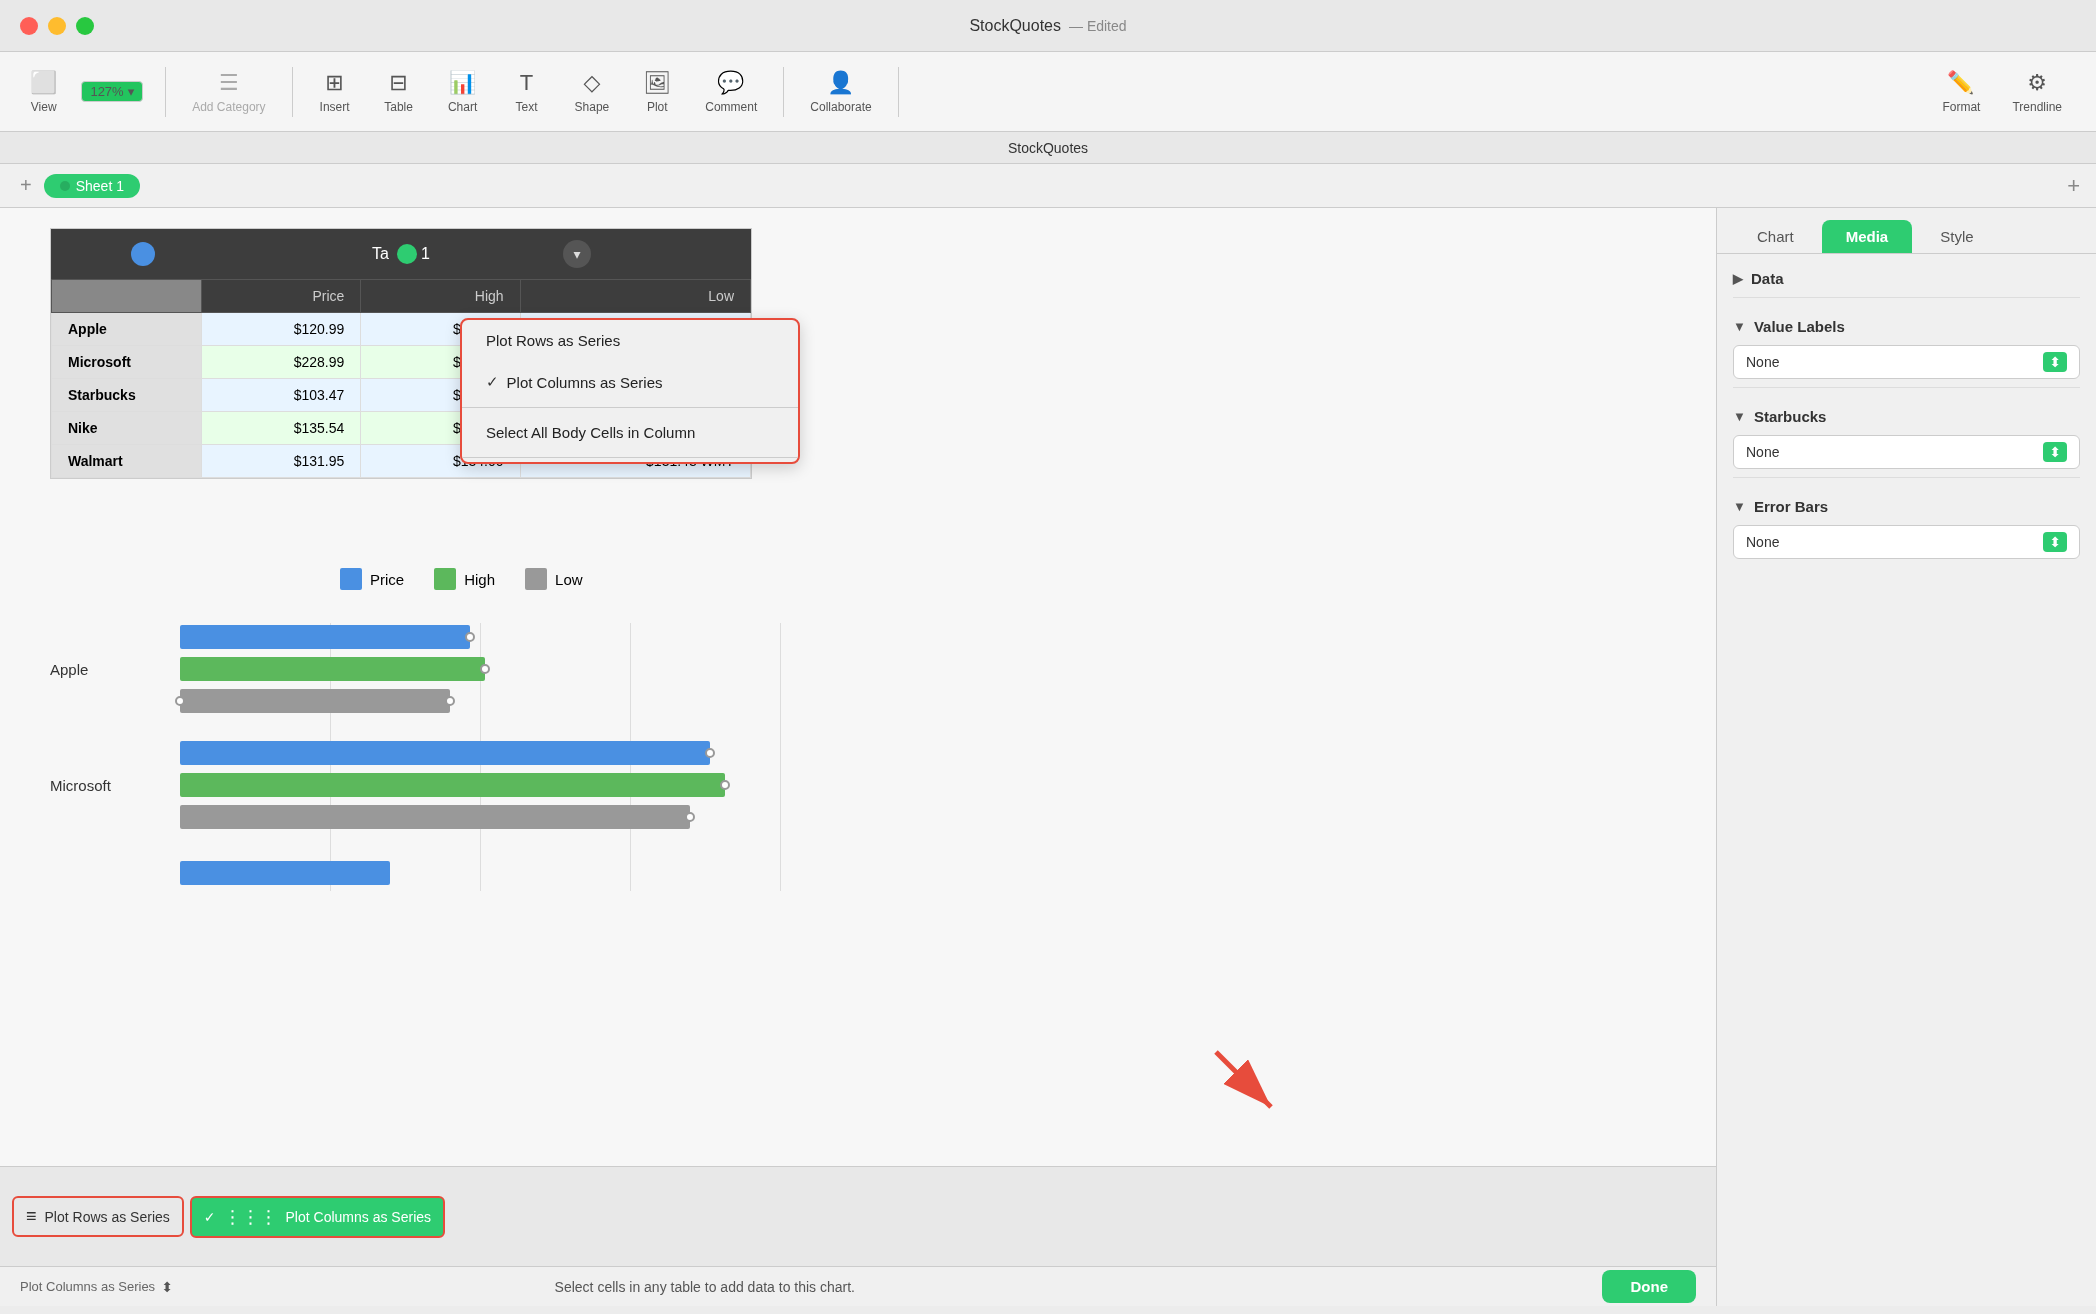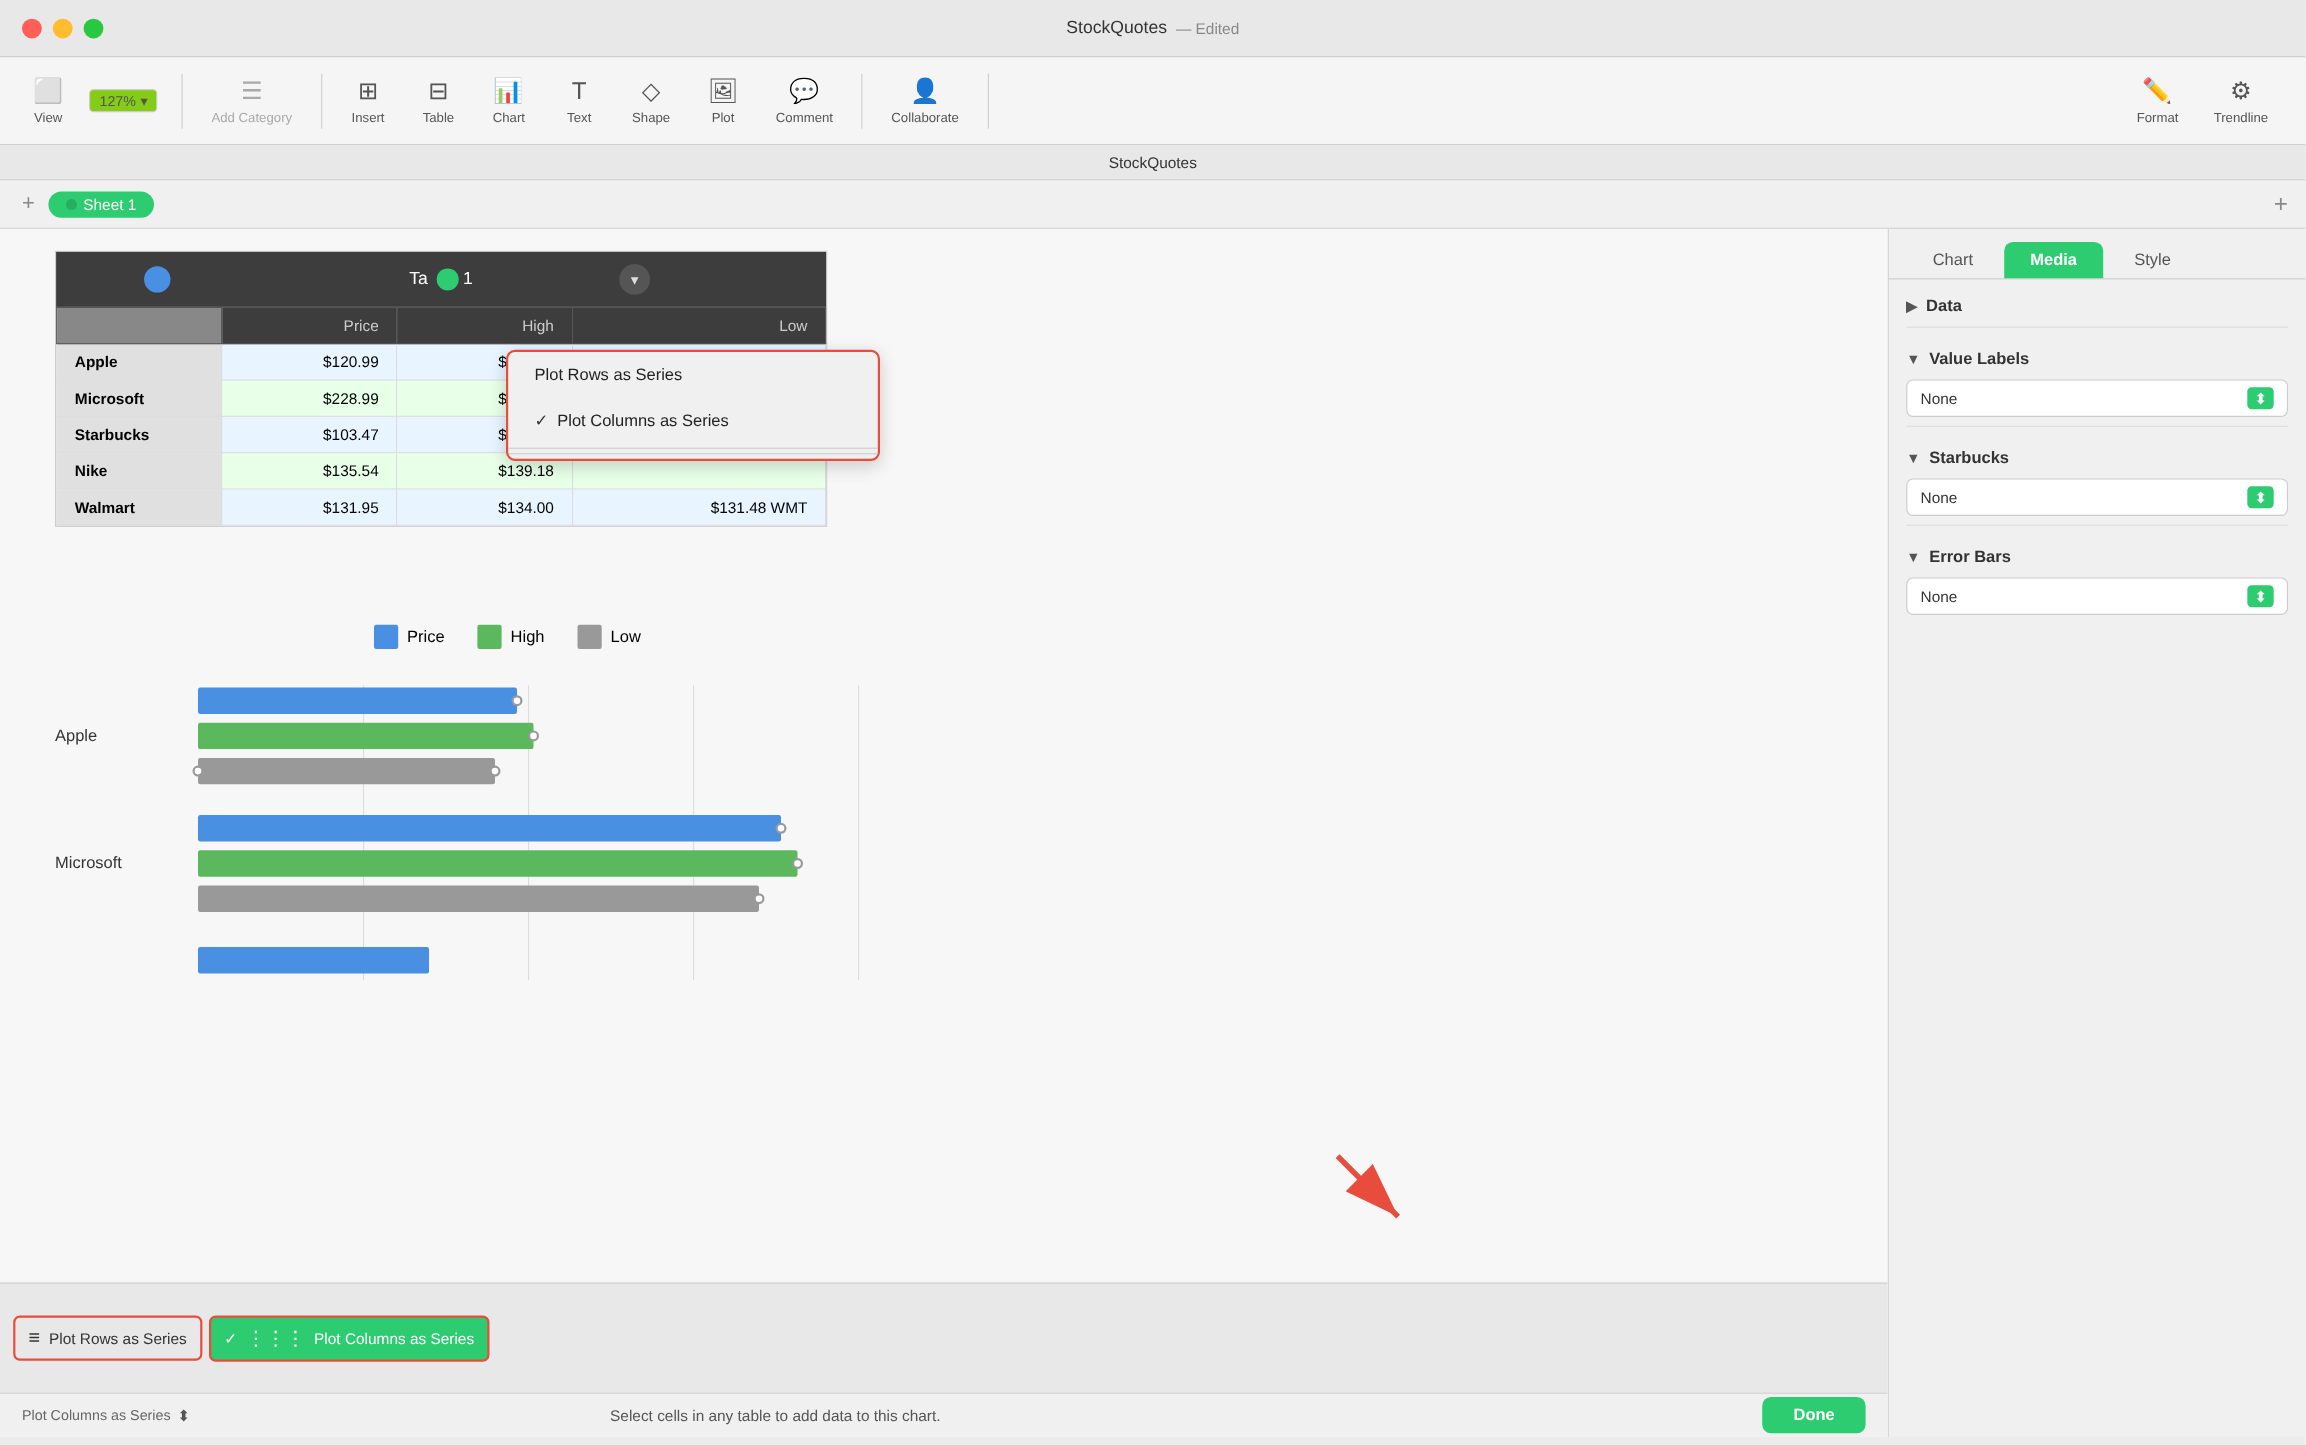--- a/index.html
+++ b/index.html
@@ -69,21 +69,21 @@
       gap: 4px;
       padding: 6px 10px;
     }
     .zoom-btn {
       display: flex;
       align-items: center;
       gap: 4px;
       font-size: 13px;
       color: #555;
       cursor: pointer;
-      background: #84cc16;
+      background: #22c55e;
       border: 1px solid #ccc;
       border-radius: 4px;
       padding: 2px 8px;
     }
     .add-category {
       display: flex;
       flex-direction: column;
       align-items: center;
       gap: 4px;
       padding: 6px 14px;
@@ -525,20 +525,23 @@
 
     <div class="context-menu">
       <div class="context-menu-item">
         <span>Plot Rows as Series</span>
       </div>
       <div class="context-menu-item checked">
         <span class="checkmark">✓</span>
         <span>Plot Columns as Series</span>
       </div>
       <div class="context-menu-divider"></div>
+      <div class="context-menu-item">
+        <span>Select All Body Cells in Column</span>
+      </div>
       <div class="context-menu-divider"></div>
     </div>
 
     <div class="chart-legend" style="position:absolute; top:360px; left:50px;">
       <div style="width:130px;"></div>
       <div class="legend-item">
         <div class="legend-swatch legend-blue"></div>
         <span>Price</span>
       </div>
       <div class="legend-item">

